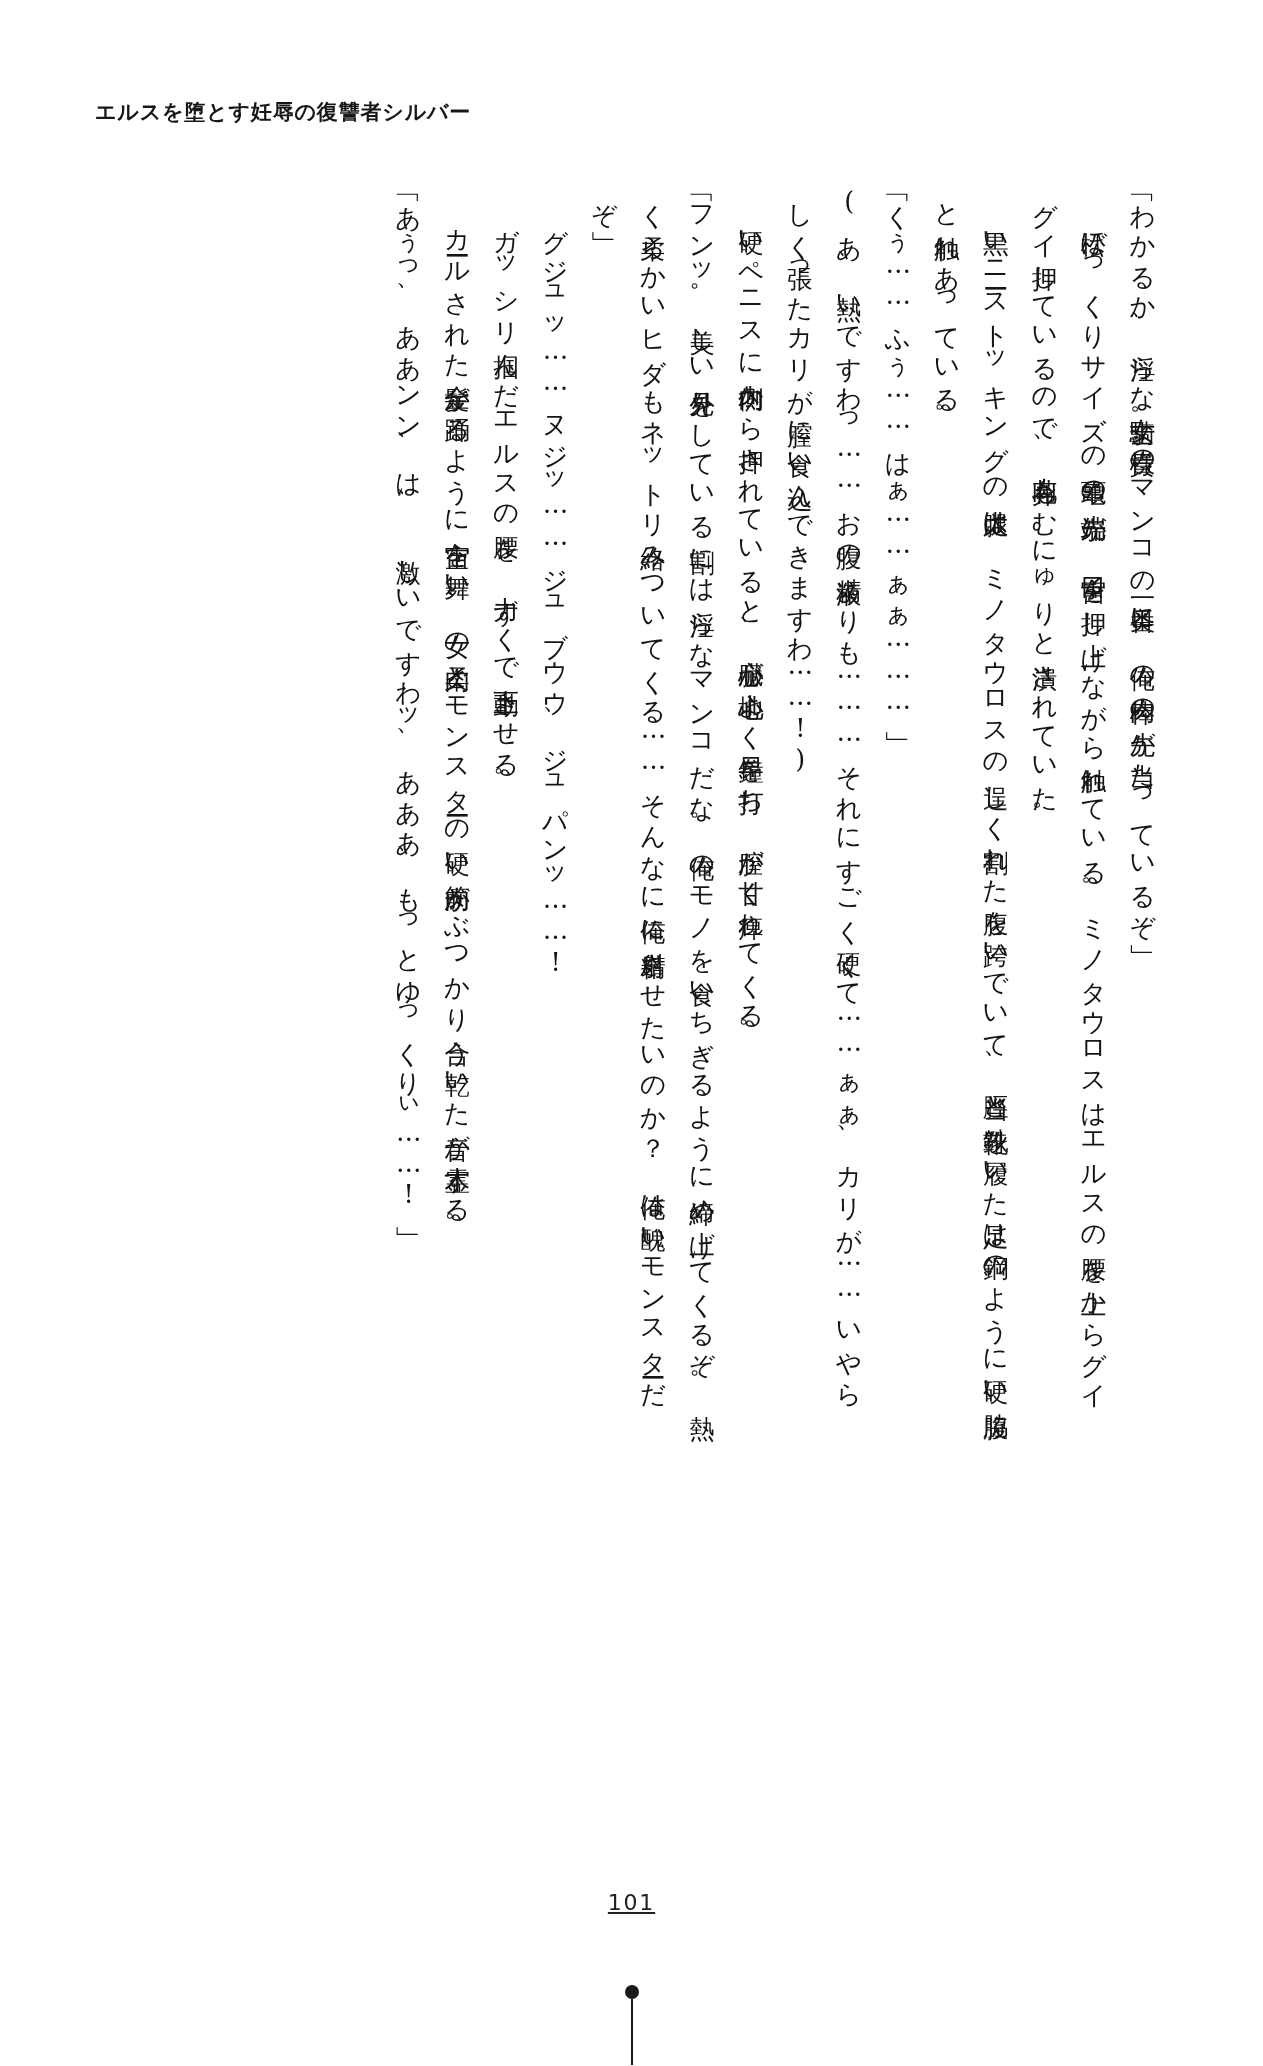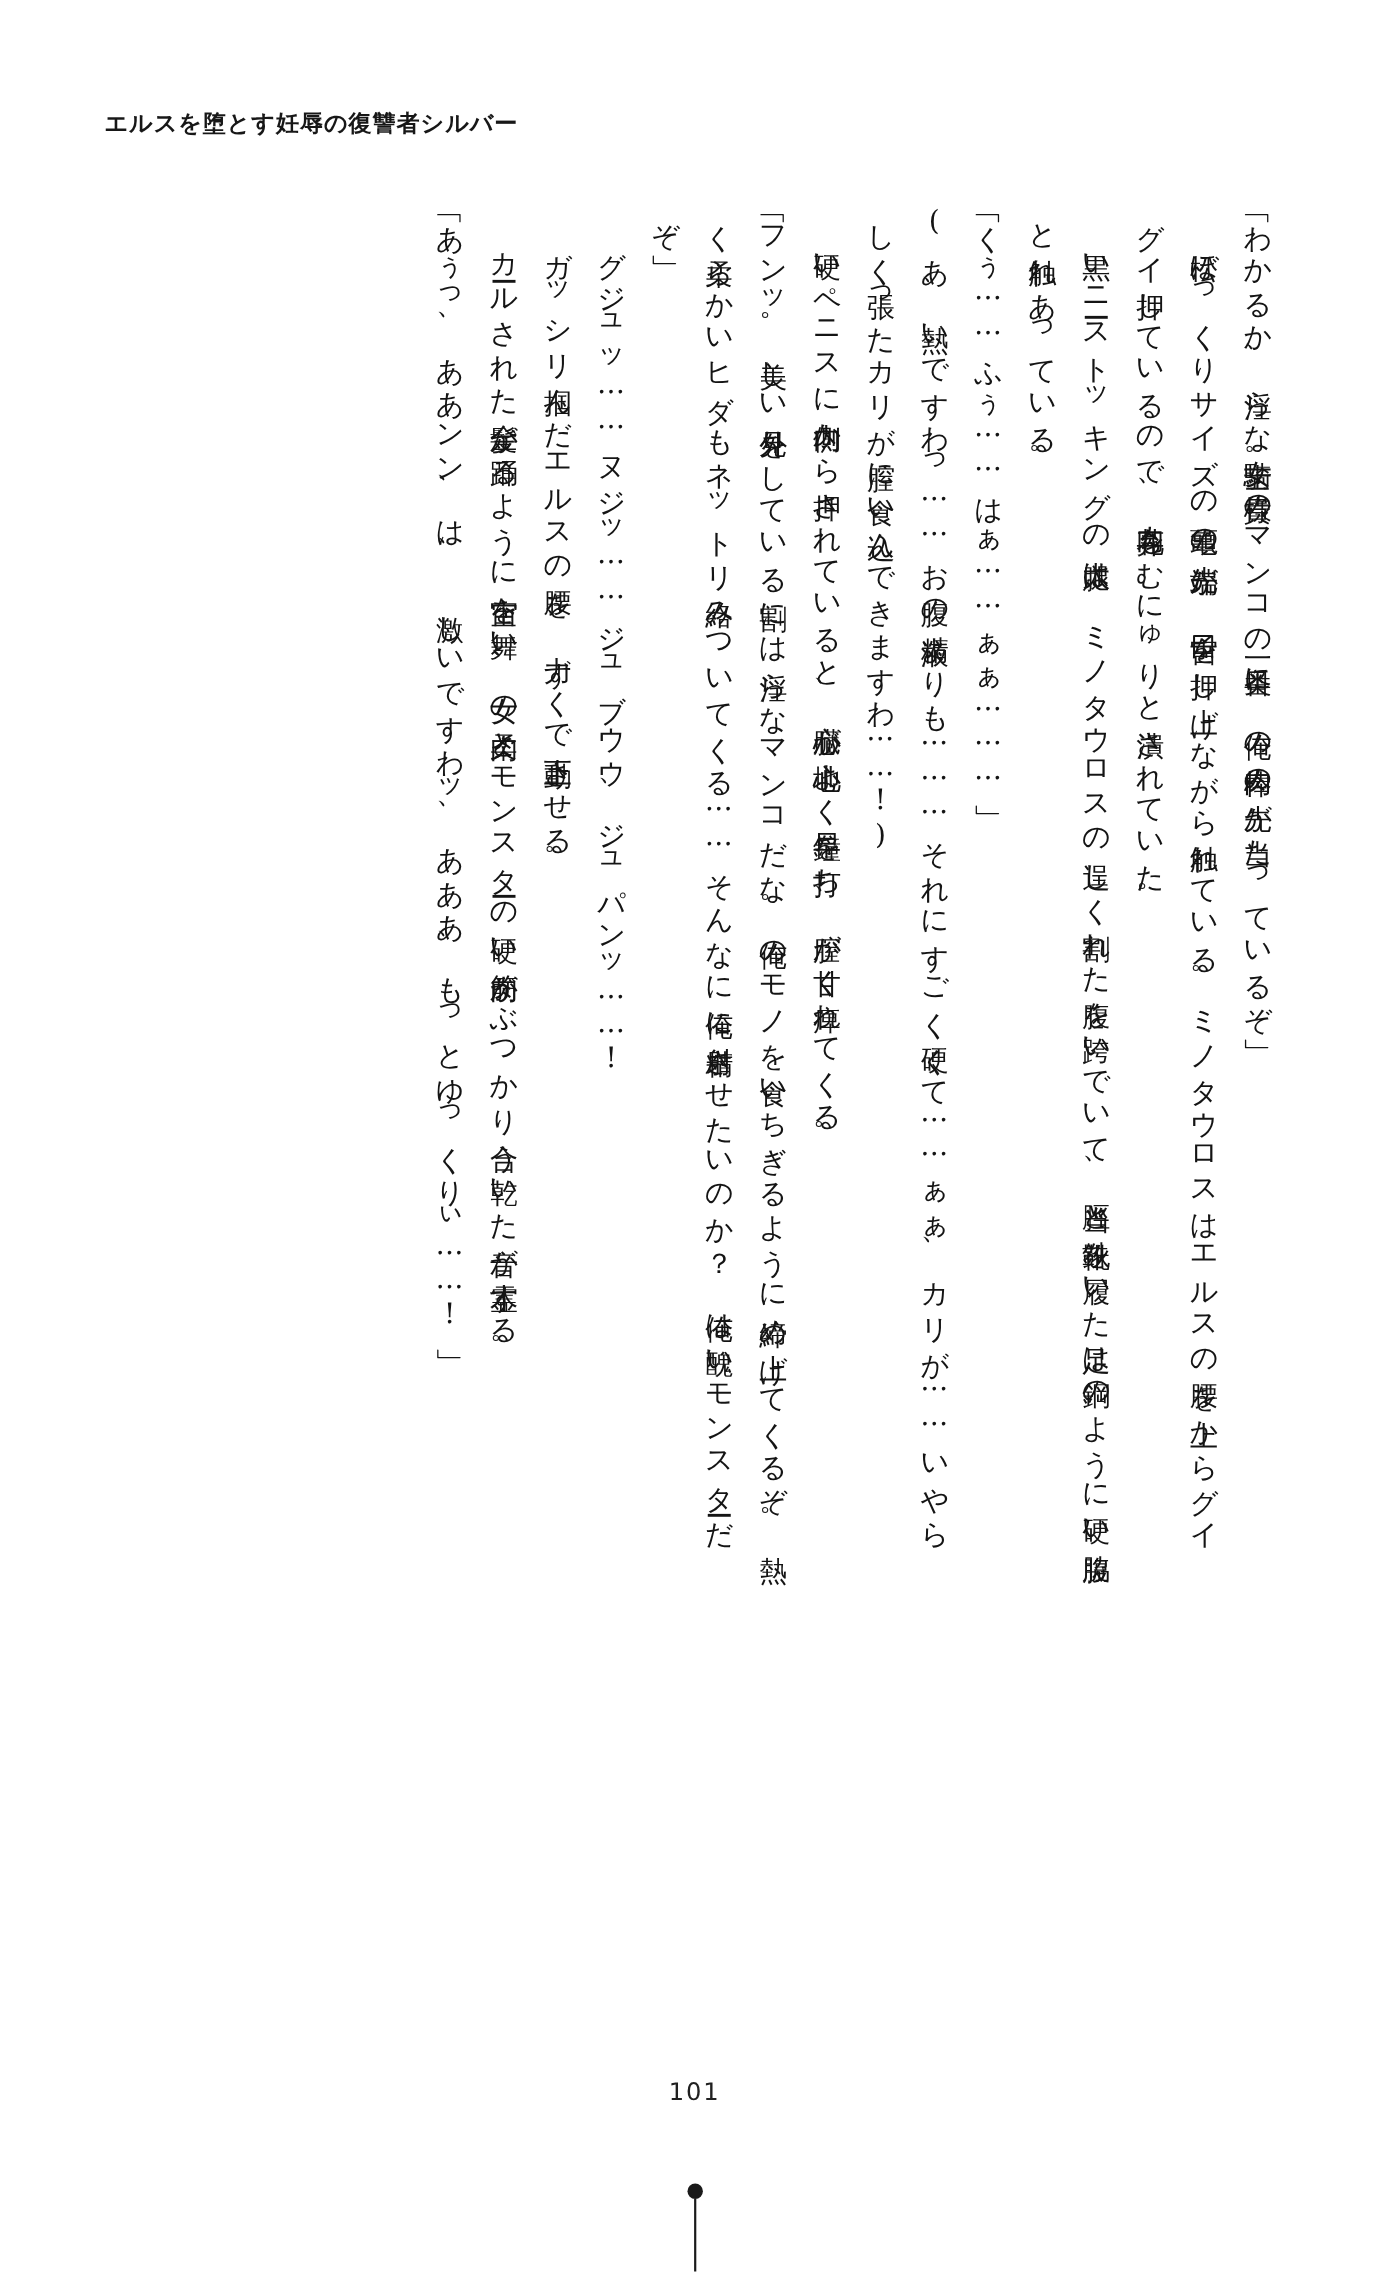--- a/index.html
+++ b/index.html
@@ -69,20 +69,21 @@
   .page-number {
     position: absolute;
     left: 0;
     right: 0;
     top: 1890px;
     text-align: center;
     font-size: 22px;
     letter-spacing: 0.08em;
     color: #202020;
     font-family: "DejaVu Sans", "Liberation Sans", sans-serif;
+    text-decoration: underline;
   }
 
   
   .binding-mark {
     position: absolute;
     left: 50%;
     transform: translateX(-50%);
     top: 1985px;
     width: 20px;
     height: 80px;

